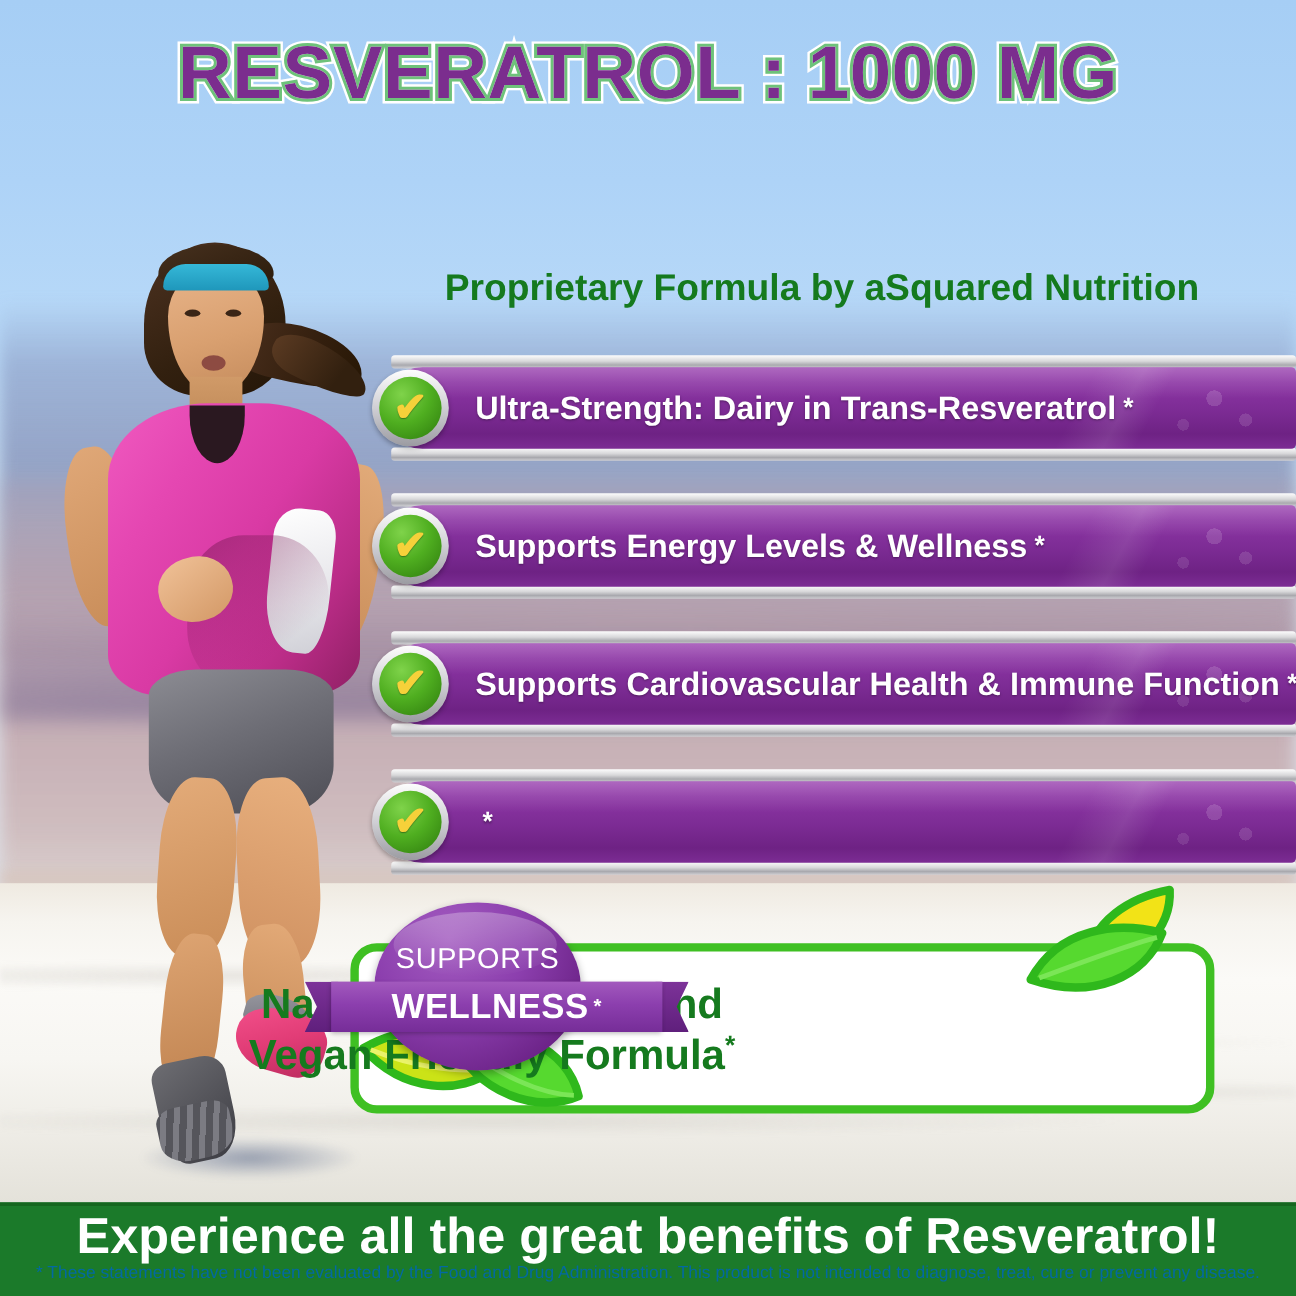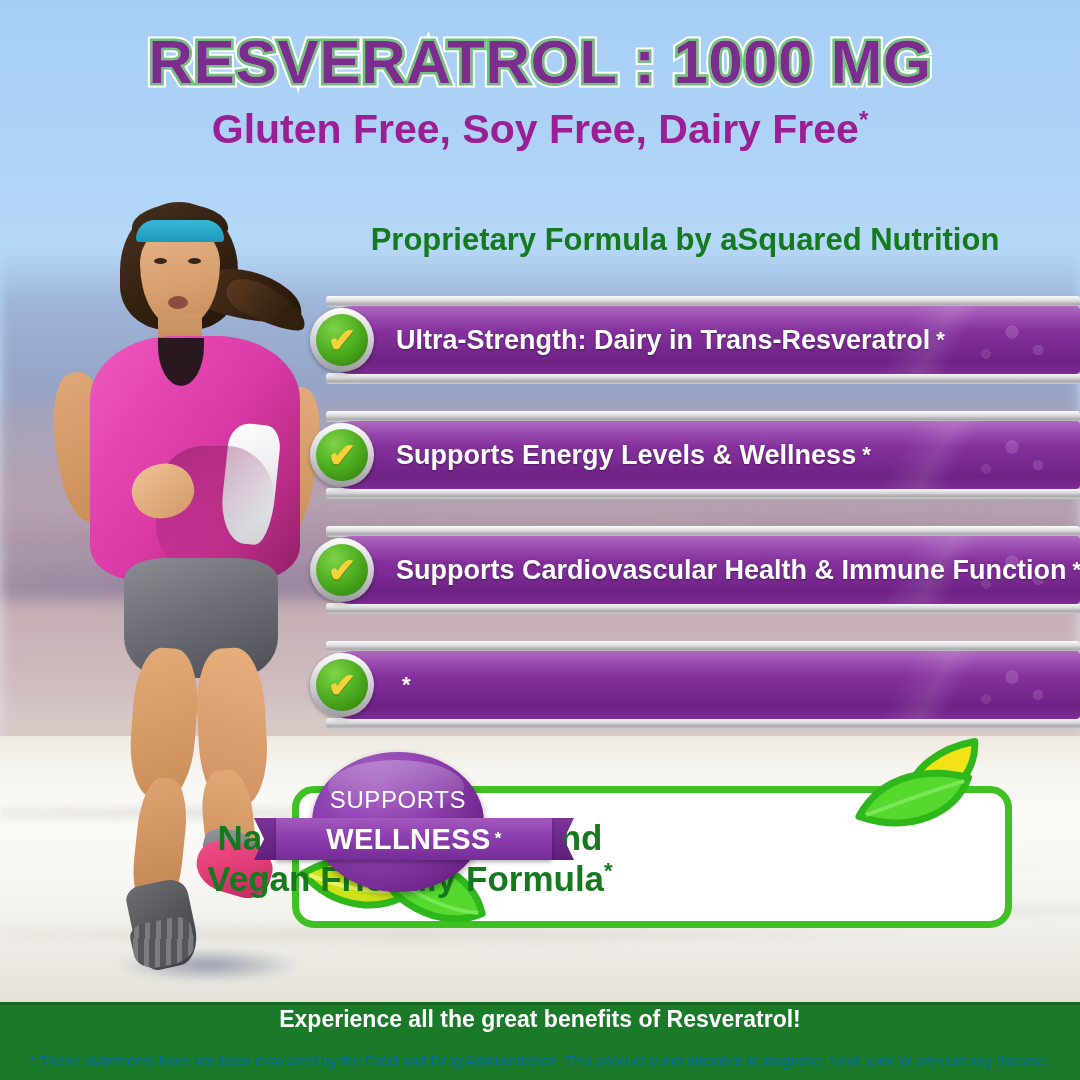--- a/index.html
+++ b/index.html
@@ -360,21 +360,21 @@
   .ribbon-text .ast{ font-size:17px; vertical-align:super; margin-left:4px; }
 
   
   .footer{
     position:absolute; left:0; top:1002px; width:1080px; height:78px;
     background:#1B7A2A;
     border-top:3px solid #15661F;
   }
   .footer-head{
     position:absolute; left:0; top:1006px; width:1080px;
-    text-align:center; font-size:23px; font-weight:bold; color:#ffffff;
+    text-align:center; font-size:42px; font-weight:bold; color:#ffffff;
   }
   .footer-disclaimer{
     position:absolute; left:0; top:1053px; width:1080px;
     text-align:center; font-size:14.5px; color:#0369a1;
   }
 </style>
 </head>
 <body>
 
 <div id="stage">
@@ -413,23 +413,20 @@
     <div class="r-shin-r"></div>
     <div class="r-shoe-r-top"></div>
     <div class="r-shoe-r"></div>
     <div class="r-shoe-l"></div>
     <div class="r-shoe-l-tread"></div>
   </div>
 
   <div class="headline-outer">RESVERATROL : 1000 MG</div>
   <div class="headline">RESVERATROL : 1000 MG</div>
 
-  <div class="subhead">
-    <span>Gluten Free, Soy Free, Dairy Free</span><span class="ast">*</span>
-  </div>
 
   <div class="formula-line">Proprietary Formula by aSquared Nutrition</div>
 
   <div class="bars">
 
     <div class="bar-row">
       <div class="bar-cap-top"></div>
       <div class="bar-cap-bottom"></div>
       <div class="bar-body"></div>
       <div class="bar-gloss"></div>

